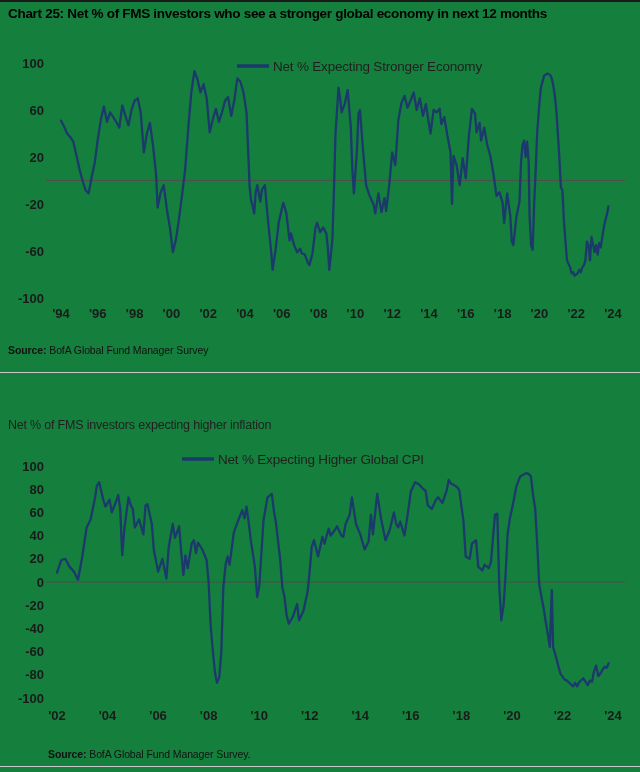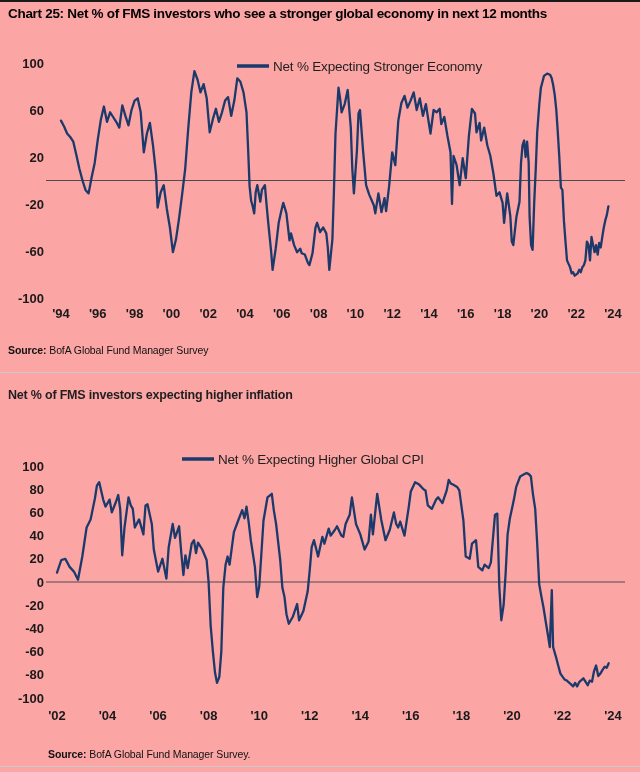--- a/index.html
+++ b/index.html
@@ -1,32 +1,32 @@
 <!DOCTYPE html>
 <html><head>
 <meta charset="utf-8">
 <style>
   html,body{margin:0;padding:0;background:#ffffff;}
   .page{
-    position:relative;width:640px;height:772px;background:#fca5a5;overflow:hidden;
+    position:relative;width:640px;height:772px;background:#15803d;overflow:hidden;
     font-family:"Liberation Sans",sans-serif;color:#111;
   }
   .top-rule{position:absolute;left:0;top:0;width:640px;height:2px;background:#1a1a1a;}
   .sep-rule{position:absolute;left:0;top:372px;width:640px;height:1px;background:#c9c9c9;}
   .bottom-rule{position:absolute;left:0;top:766px;width:640px;height:1px;background:#c9c9c9;}
   .chart-title{
     position:absolute;left:8px;right:8px;font-size:13.5px;font-weight:700;
     letter-spacing:-0.3px;color:#000;white-space:nowrap;
   }
   .chart-subtitle{
     position:absolute;left:8px;right:8px;font-size:12.5px;font-weight:400;
     letter-spacing:-0.2px;color:#1f1f1f;white-space:nowrap;
   }
   #title1{top:6px;}   #subtitle1{top:24px;}
-  #title2{top:381px;} #subtitle2{top:388px;font-weight:bold;}
+  #title2{top:381px;} #subtitle2{top:418px;}
   .chart-wrap{position:absolute;left:0;width:588px;}
   #chart1-wrap{top:46px;height:292px;}
   #chart2-wrap{top:442px;height:300px;}
   svg{display:block;}
   .source-line{
     position:absolute;left:8px;font-size:10.5px;color:#111;letter-spacing:-0.1px;white-space:nowrap;
   }
   #source1{top:344px;} #source2{top:748px;padding-left:40px;}
   .source-bold{font-weight:700;}
 </style>

